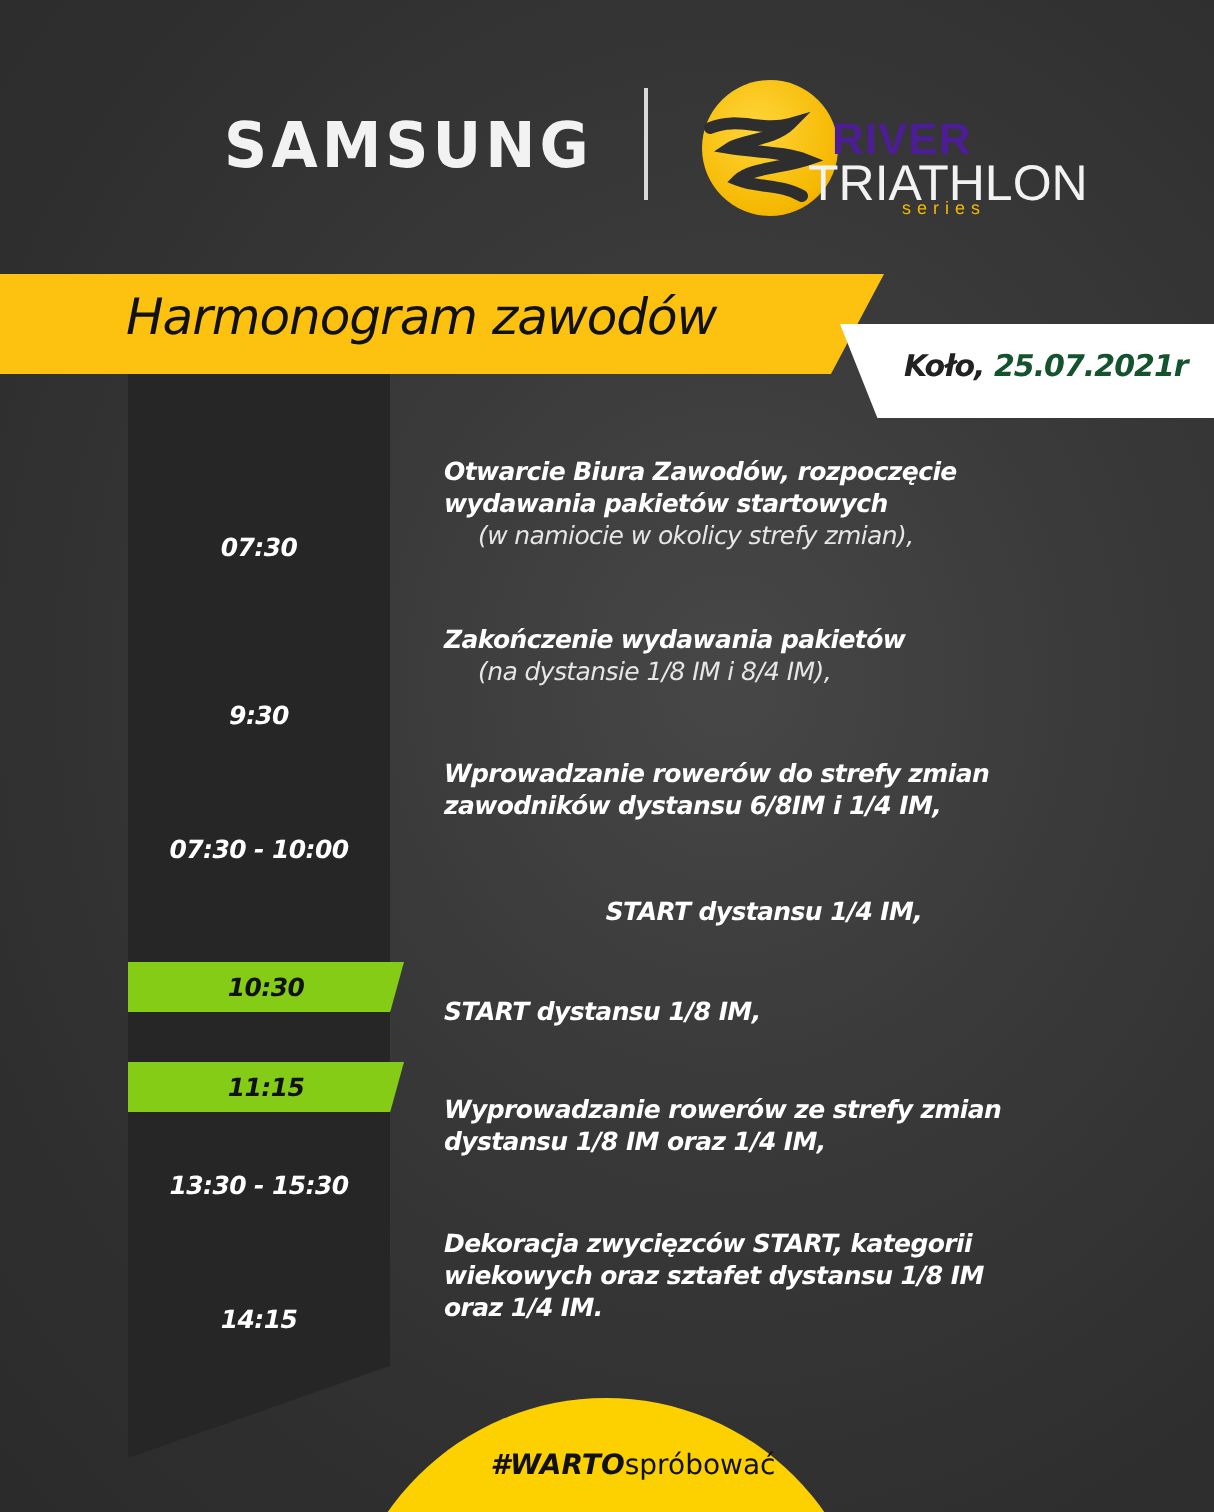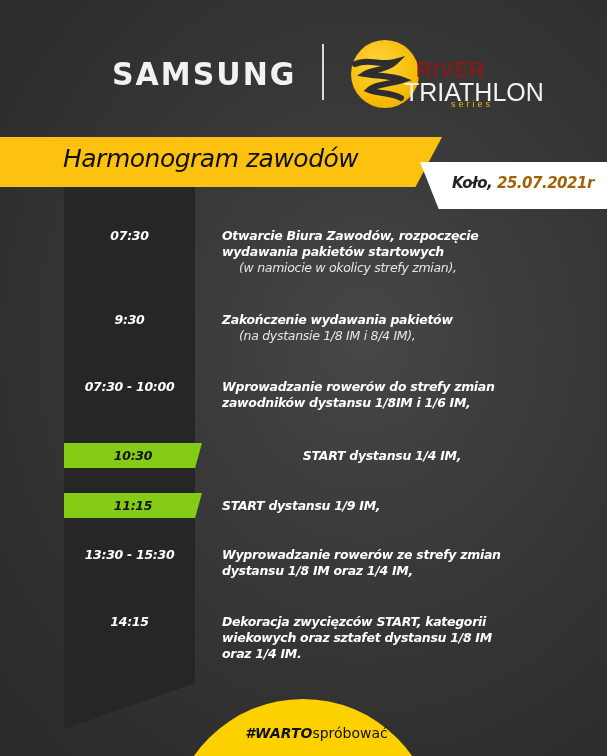--- a/index.html
+++ b/index.html
@@ -16,21 +16,21 @@
     font-size:30px; letter-spacing:2px; color:#f2f2f2; transform:scaleY(1.05);
   }
   .divider { left:322px; top:44px; width:2px; height:56px; background:#d9d9d9; }
   .logo-wrap { left:348px; top:40px; width:160px; height:72px; }
   .logo-circle {
     position:absolute; left:3px; top:0; width:68px; height:68px; border-radius:50%;
     background: radial-gradient(circle at 40% 35%, #ffd53a 0%, #f5b800 70%, #e09e00 100%);
   }
   .logo-river {
     position:absolute; left:68px; top:17px; font-weight:bold; font-size:22px;
-    color:#7f1d1d; letter-spacing:0.5px; font-family:"Liberation Sans", sans-serif;
+    color:#4c1d95; letter-spacing:0.5px; font-family:"Liberation Sans", sans-serif;
   }
   .logo-tri {
     position:absolute; left:56px; top:38px; font-size:25px; color:#f2f2f2;
     font-family:"Liberation Sans", sans-serif; letter-spacing:0px;
   }
   .logo-series {
     position:absolute; left:103px; top:59px; font-size:9px; color:#f5b800; letter-spacing:3px;
     font-family:"Liberation Sans", sans-serif;
   }
 
@@ -45,34 +45,34 @@
     letter-spacing:-0.5px; font-family:"DejaVu Sans", sans-serif;
   }
   .date-box {
     left:420px; top:162px; width:187px; height:47px; background:#fff;
     clip-path: polygon(0 0, 100% 0, 100% 100%, 10% 100%);
   }
   .date-text {
     left:452px; top:174px; font-size:15px; font-weight:bold; font-style:italic; color:#222;
     font-family:"DejaVu Sans", sans-serif; letter-spacing:-0.5px;
   }
-  .date-text .date-val { color:#a16207;font-style:italic; }
+  .date-text .date-val { color:#14532d;font-style:italic; }
 
   
   .dark-col {
     left:64px; top:187px; width:131px; height:542px; background:#262626;
     clip-path: polygon(0 0, 100% 0, 100% 91.5%, 0 100%);
   }
 
   
   .row { position:absolute; left:0; width:607px; }
   .time {
     position:absolute; left:64px; width:131px; text-align:center;
     font-size:12.5px; font-weight:bold; font-style:italic; color:#fff;
-    font-family:"DejaVu Sans", sans-serif; letter-spacing:-0.3px;
+    font-family:"DejaVu Sans", sans-serif; letter-spacing:-0.3px;margin-top:38px;
   }
   .time.hl {
     left:64px; width:138px; height:25px; line-height:25px; background:#84cc16; color:#111;
     clip-path: polygon(0 0, 100% 0, 95% 100%, 0 100%);
     box-shadow: 0 2px 0 #111;
   }
   .desc {
     position:absolute; left:222px; width:320px;
     font-size:12.5px; font-weight:bold; font-style:italic; color:#fff; line-height:16px;
     font-family:"DejaVu Sans", sans-serif; letter-spacing:-0.3px;
@@ -130,35 +130,35 @@
   <div class="desc">
     <span class="line">Zakończenie wydawania pakietów</span>
     <span class="note">(na dystansie 1/8 IM i 8/4 IM),</span>
   </div>
 </div>
 
 <div class="row" style="top:379px;">
   <div class="time">07:30 - 10:00</div>
   <div class="desc">
     <span class="line">Wprowadzanie rowerów do strefy zmian</span>
-    <span class="line">zawodników dystansu 1/8IM i 1/6 IM,</span>
+    <span class="line">zawodników dystansu 6/8IM i 1/4 IM,</span>
   </div>
 </div>
 
 <div class="row" style="top:443px;">
   <div class="time hl">10:30</div>
   <div class="desc" style="top:5px;text-align:center;">
     <span class="line">START dystansu 1/4 IM,</span>
   </div>
 </div>
 
 <div class="row" style="top:493px;">
   <div class="time hl">11:15</div>
   <div class="desc" style="top:5px;">
-    <span class="line">START dystansu 1/9 IM,</span>
+    <span class="line">START dystansu 1/8 IM,</span>
   </div>
 </div>
 
 <div class="row" style="top:547px;">
   <div class="time">13:30 - 15:30</div>
   <div class="desc">
     <span class="line">Wyprowadzanie rowerów ze strefy zmian</span>
     <span class="line">dystansu 1/8 IM oraz 1/4 IM,</span>
   </div>
 </div>

